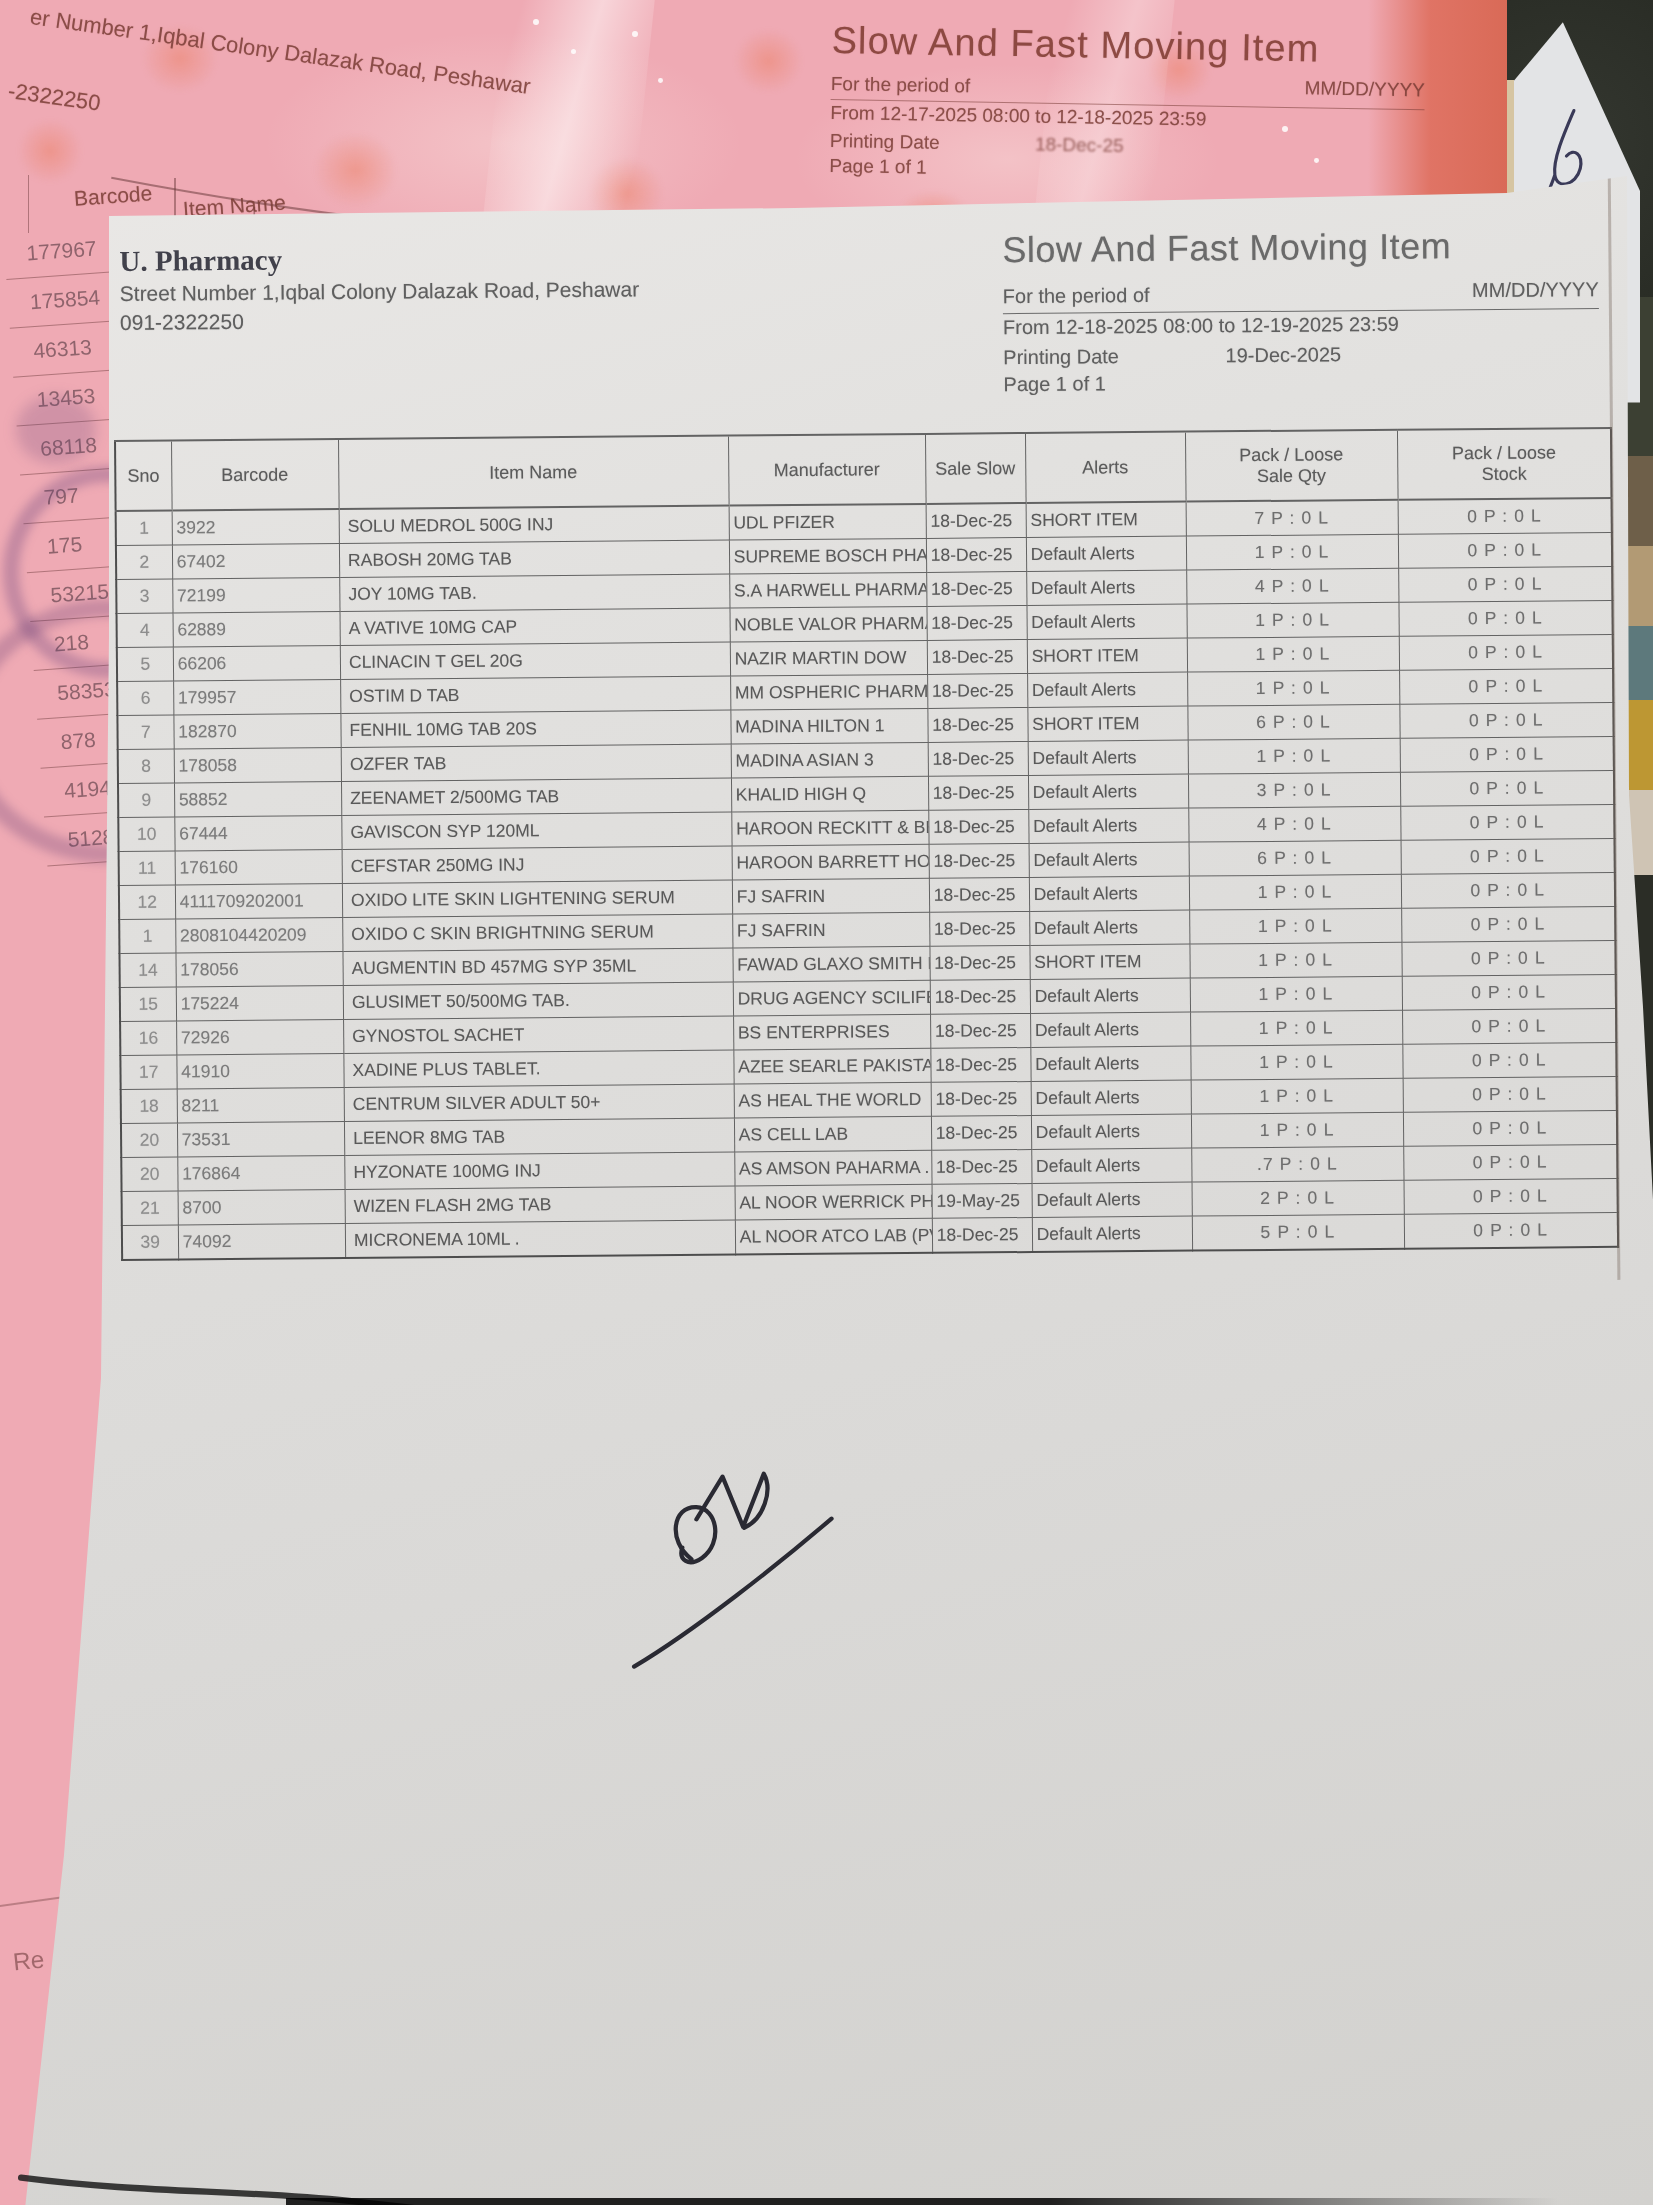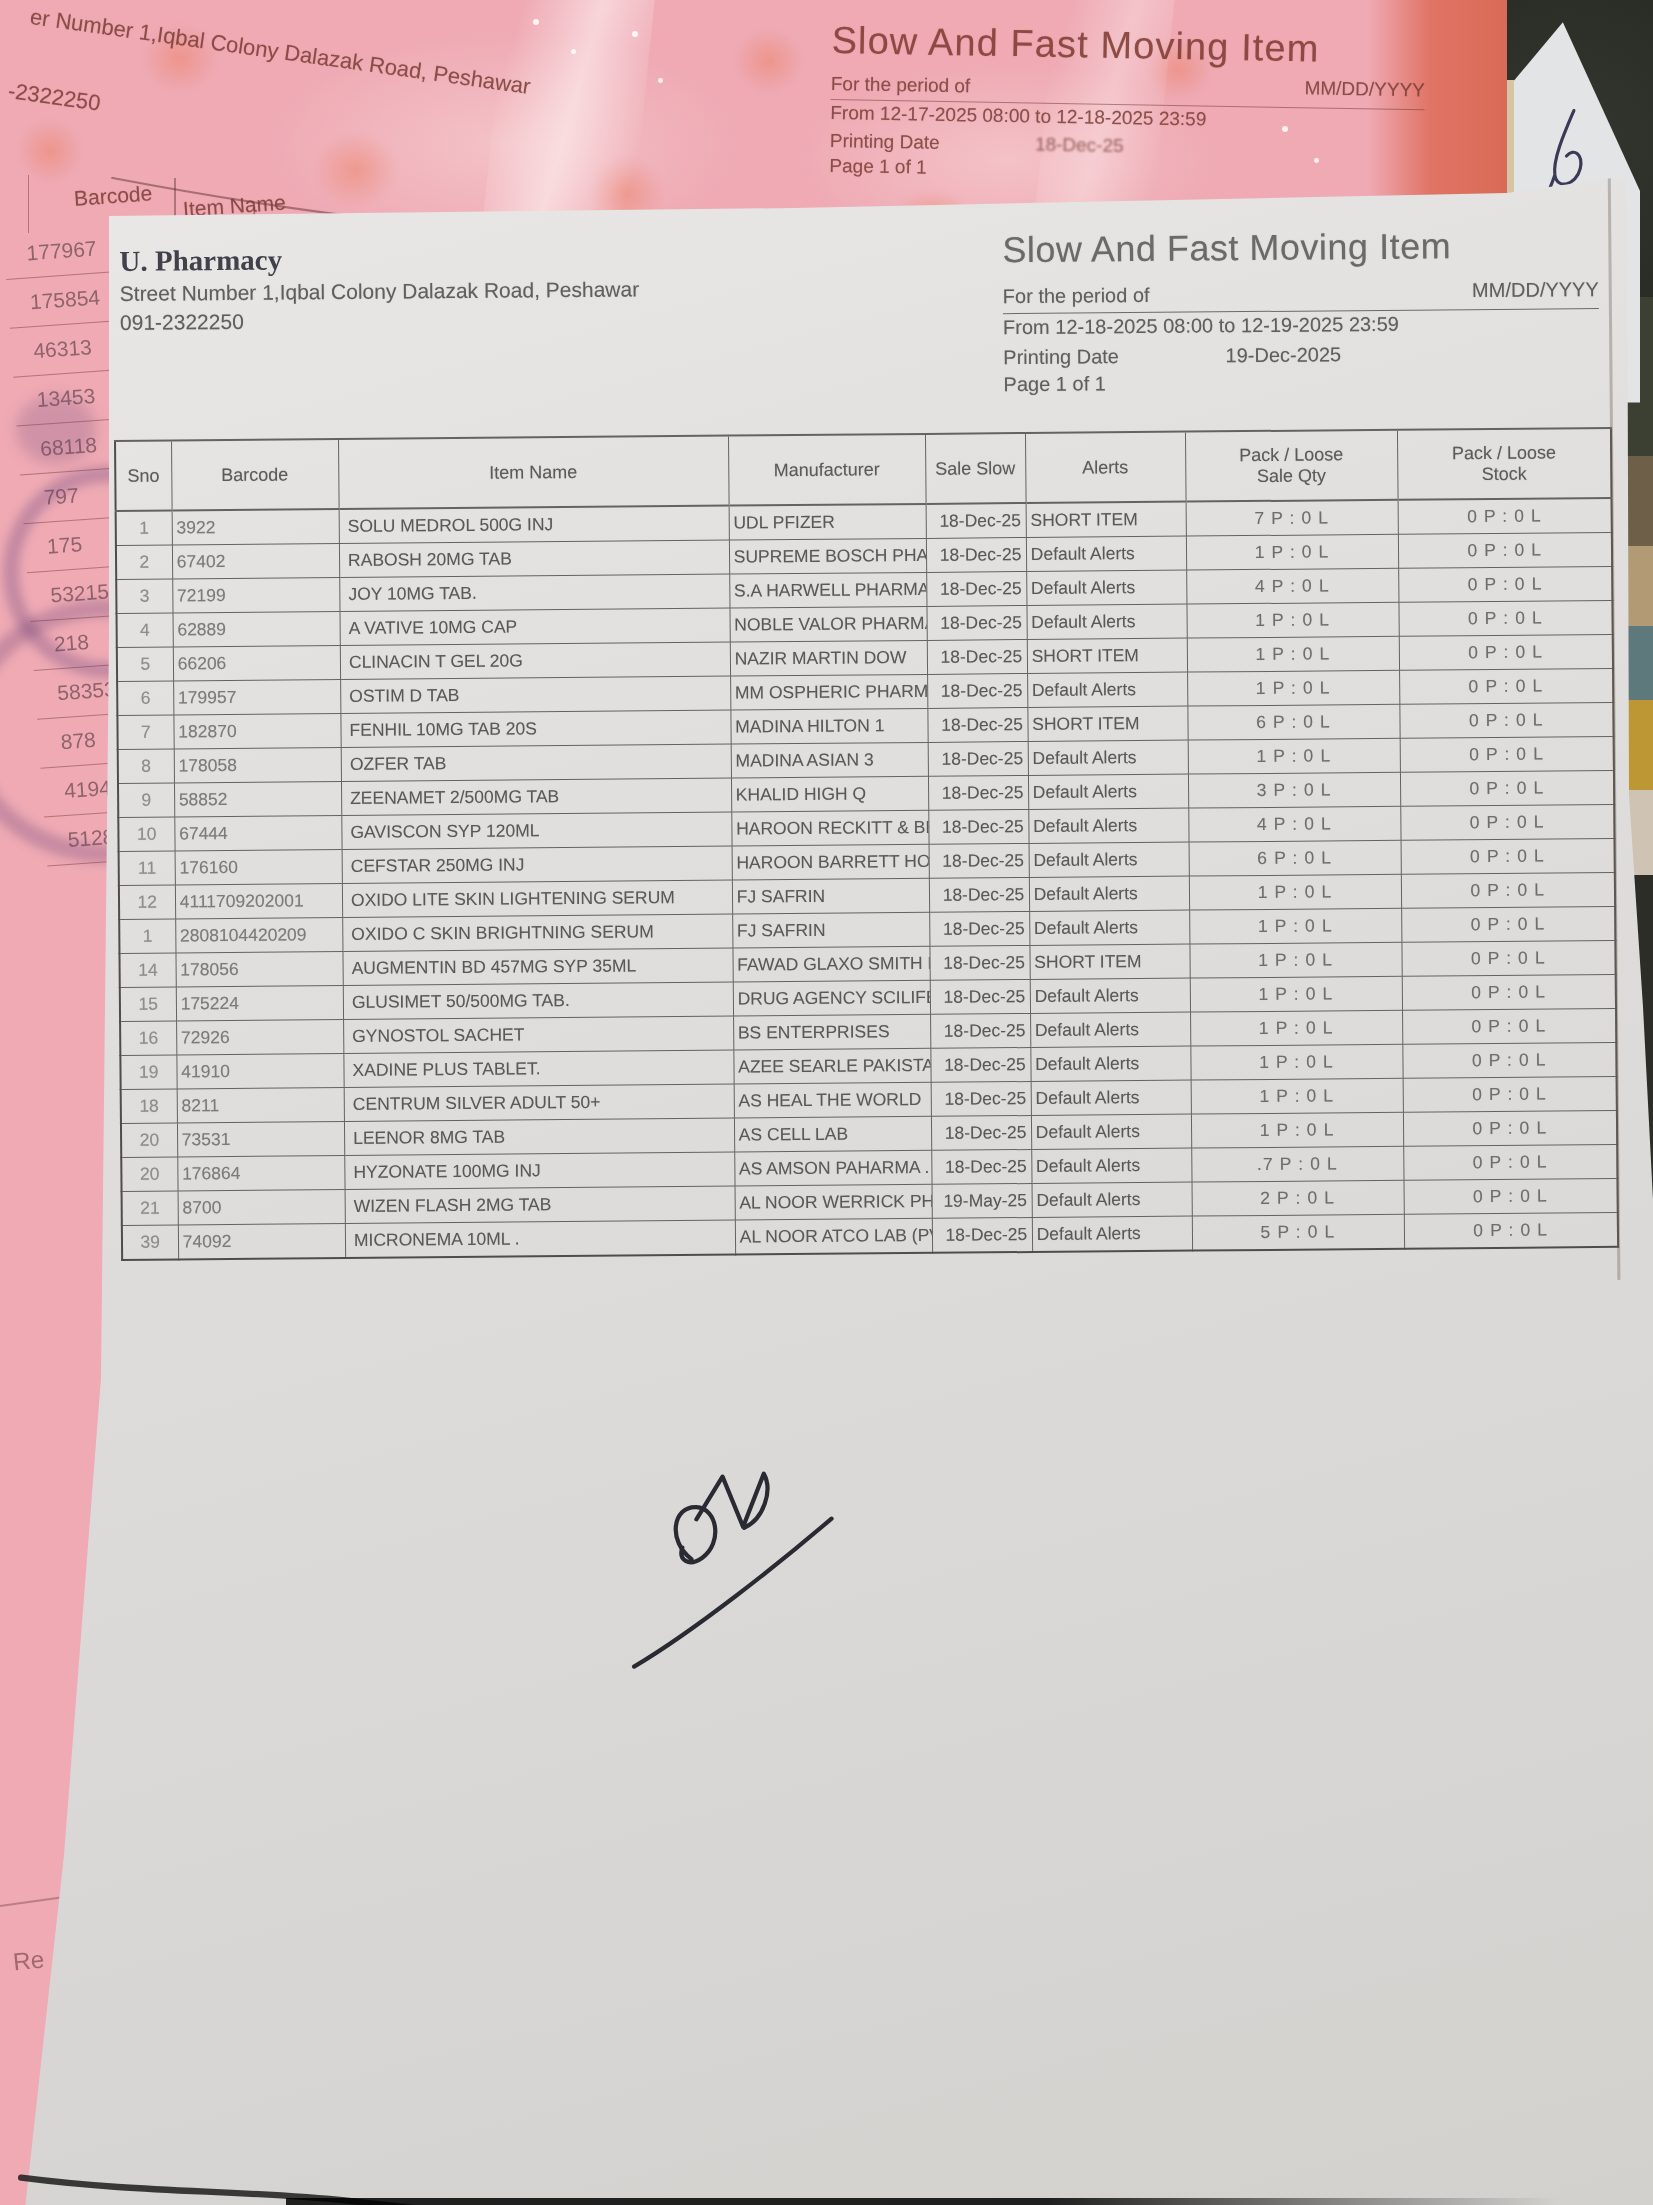--- a/index.html
+++ b/index.html
@@ -84,21 +84,21 @@
   #rpt-table{left:114px;top:440px;border-collapse:collapse;table-layout:fixed;width:1495px;
              background:transparent;}
   #rpt-table th,#rpt-table td{border:1.3px solid #636363;overflow:hidden;white-space:nowrap;}
   #rpt-table th{height:66px;font-size:18px;font-weight:normal;color:#5b5b5b;
                 text-shadow:0 0 1.1px rgba(90,90,90,.35);border-bottom-width:2.1px;border-top-width:2.1px;}
   #rpt-table td{height:33px;font-size:17.5px;color:#595959;text-shadow:0 0 0.8px rgba(90,90,90,.3);padding:0 4.2px;}
   #rpt-table{border:2.1px solid #4d4d4d;}
   #rpt-table td.c0{text-align:center;color:#8d8d8d;}
   #rpt-table td.c1{color:#7b7b7b;}
   #rpt-table td.c2{padding-left:8.5px;}
-  #rpt-table td.c4{text-align:right;}
+  #rpt-table td.c4{text-align:left;}
   #rpt-table td.c6,#rpt-table td.c7{text-align:center;letter-spacing:1.1px;color:#6e6e6e;}
   #page-edge-shadow{left:1610px;top:180px;width:3.2px;height:1113px;background:rgba(120,105,95,.4);}
 
   
   #signature-svg{left:594px;top:1474px;}
   #fold-svg{left:0;top:2163px;}
   #bottom-band{left:286px;top:2198px;width:1272px;height:7.4px;opacity:.85;
                background:linear-gradient(to right,#000 0%,#000 60%,rgba(0,0,0,0) 100%);}
   
   #mark-svg{left:1527px;top:101px;}
@@ -395,21 +395,21 @@
               <td class="c0">16</td>
               <td class="c1">72926</td>
               <td class="c2">GYNOSTOL SACHET</td>
               <td class="c3">BS ENTERPRISES</td>
               <td class="c4">18-Dec-25</td>
               <td class="c5">Default Alerts</td>
               <td class="c6">1 P : 0 L</td>
               <td class="c7">0 P : 0 L</td>
             </tr>
             <tr>
-              <td class="c0">19</td>
+              <td class="c0">17</td>
               <td class="c1">41910</td>
               <td class="c2">XADINE PLUS TABLET.</td>
               <td class="c3">AZEE SEARLE PAKISTAN</td>
               <td class="c4">18-Dec-25</td>
               <td class="c5">Default Alerts</td>
               <td class="c6">1 P : 0 L</td>
               <td class="c7">0 P : 0 L</td>
             </tr>
             <tr>
               <td class="c0">18</td>

